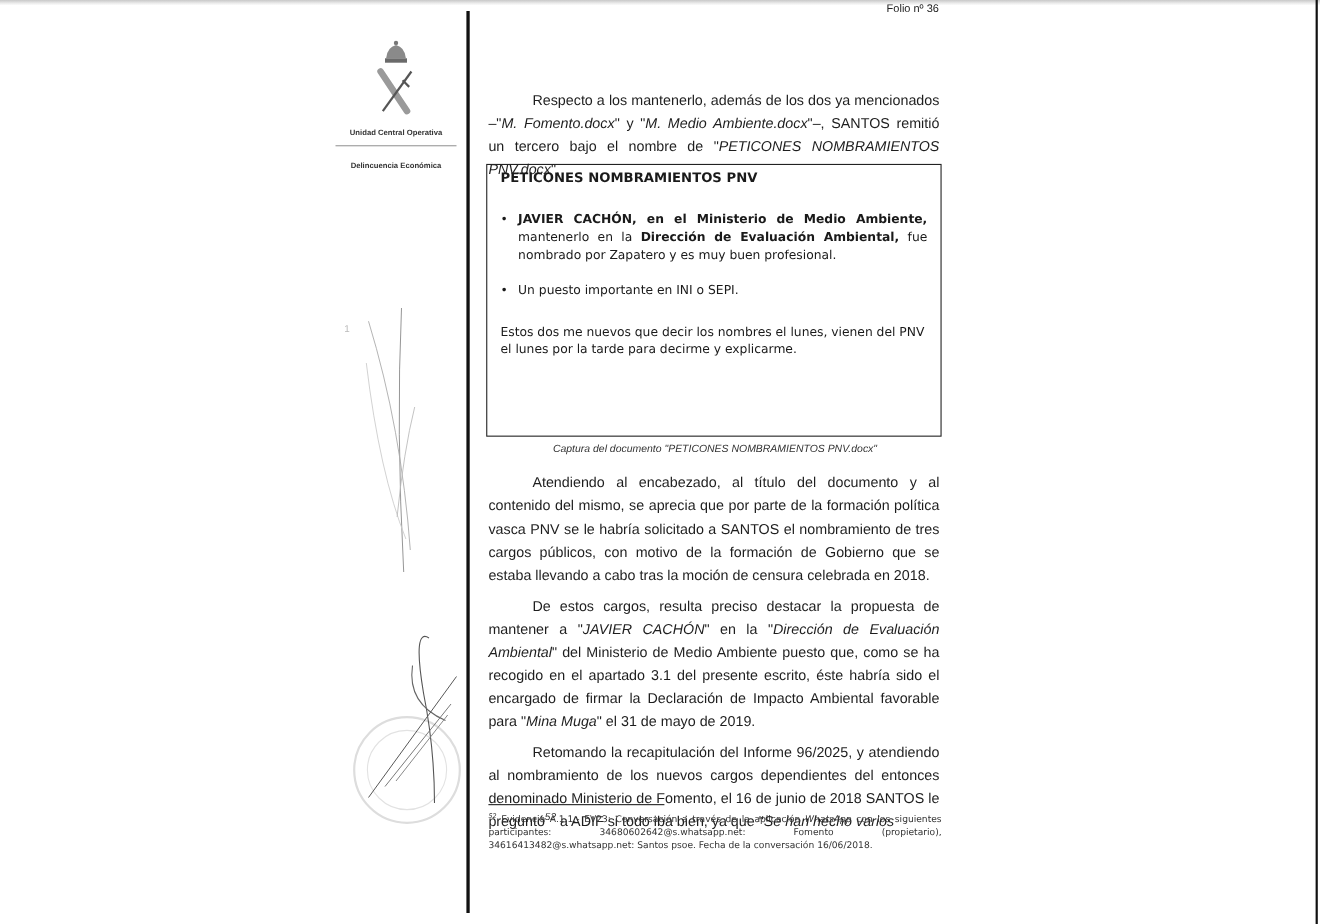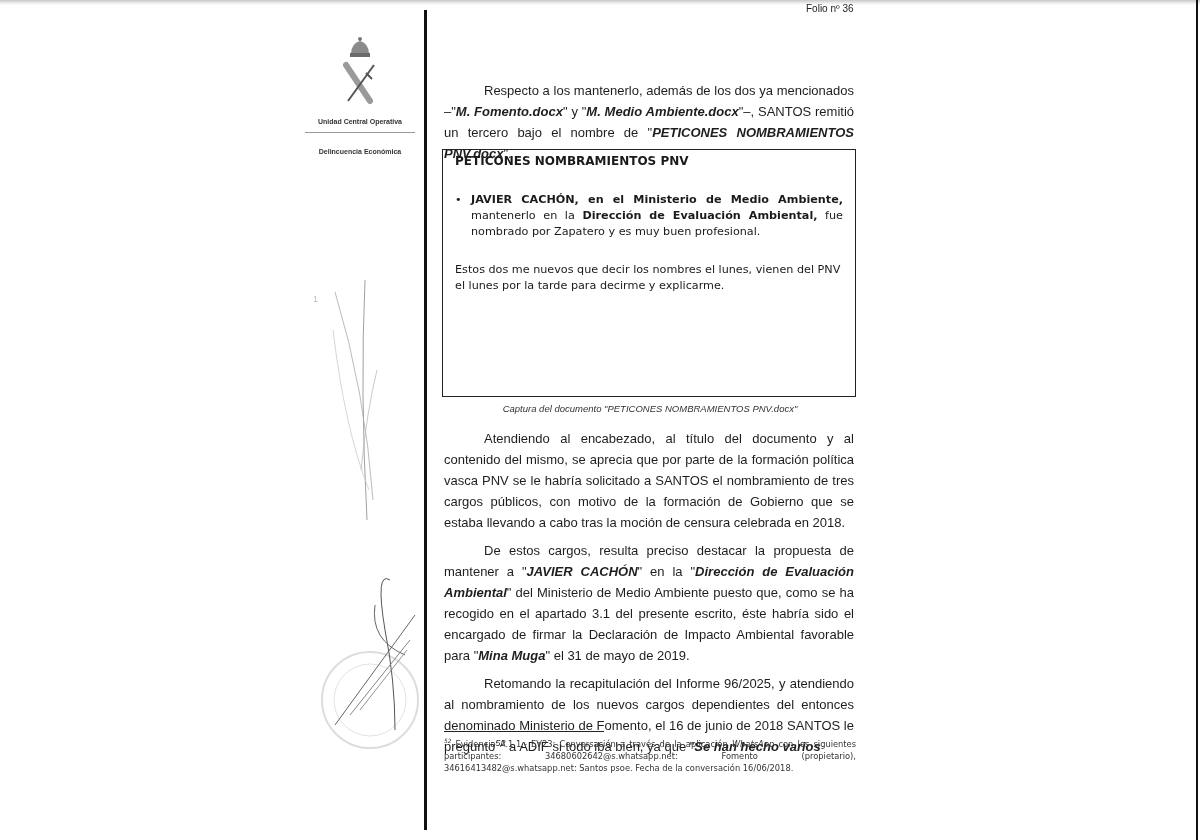--- a/index.html
+++ b/index.html
@@ -21,21 +21,21 @@
       font-size: 7px; font-weight: bold; color: #333; }
 
     .vline { position: absolute; left: 424px; top: 10px; width: 3px; height: 820px; background: #111; }
 
     .signature-top { position: absolute; left: 305px; top: 270px; width: 120px; height: 260px; }
     .signature-bottom { position: absolute; left: 315px; top: 560px; width: 110px; height: 200px; }
 
     .content { position: absolute; left: 444px; top: 80px; width: 410px;
       font-size: 13px; line-height: 21px; color: #1e1e1e; }
     .para { text-align: justify; text-indent: 40px; }
-    .para em { font-style: italic; font-weight: bold; }
+    .para em { font-style: italic; }
 
     .doc-box { position: absolute; left: 442px; top: 149px; width: 414px; height: 248px;
       border: 1.5px solid #222; padding: 3px 12px;
       font-family: "DejaVu Sans", sans-serif; font-size: 11.2px; line-height: 16px; color: #1a1a1a; }
     .box-title { font-weight: bold; font-size: 12px; }
     .box-list { list-style: none; margin-top: 23px; }
     .box-list li { position: relative; padding-left: 16px; margin-bottom: 16px; text-align: justify; }
     .box-list li::before { content: "•"; position: absolute; left: 0; top: 0; }
     .box-note { margin-top: 22px; }
     b { font-weight: bold; }
@@ -94,20 +94,21 @@
 </svg>
 
 <div class="content">
   <p class="para"><span>Respecto a los mantenerlo, además de los dos ya mencionados –"</span><em>M. Fomento.docx</em><span>" y "</span><em>M. Medio Ambiente.docx</em><span>"–, SANTOS remitió un tercero bajo el nombre de "</span><em>PETICONES NOMBRAMIENTOS PNV.docx</em><span>".</span></p>
 </div>
 
 <div class="doc-box">
   <div class="box-title">PETICONES NOMBRAMIENTOS PNV</div>
   <ul class="box-list">
     <li><b>JAVIER CACHÓN, en el Ministerio de Medio Ambiente,</b><span> mantenerlo en la </span><b>Dirección de Evaluación Ambiental,</b><span> fue nombrado por Zapatero y es muy buen profesional.</span></li>
+    <li>Un puesto importante en INI o SEPI.</li>
   </ul>
   <div class="box-note">Estos dos me nuevos que decir los nombres el lunes, vienen del PNV el lunes por la tarde para decirme y explicarme.</div>
 </div>
 
 <div class="caption">Captura del documento "PETICONES NOMBRAMIENTOS PNV.docx"</div>
 
 <div class="content" style="top: 428px;">
   <p class="para">Atendiendo al encabezado, al título del documento y al contenido del mismo, se aprecia que por parte de la formación política vasca PNV se le habría solicitado a SANTOS el nombramiento de tres cargos públicos, con motivo de la formación de Gobierno que se estaba llevando a cabo tras la moción de censura celebrada en 2018.</p>
   <p class="para" style="margin-top: 7px;"><span>De estos cargos, resulta preciso destacar la propuesta de mantener a "</span><em>JAVIER CACHÓN</em><span>" en la "</span><em>Dirección de Evaluación Ambiental</em><span>" del Ministerio de Medio Ambiente puesto que, como se ha recogido en el apartado 3.1 del presente escrito, éste habría sido el encargado de firmar la Declaración de Impacto Ambiental favorable para "</span><em>Mina Muga</em><span>" el 31 de mayo de 2019.</span></p>
   <p class="para" style="margin-top: 7px;"><span>Retomando la recapitulación del Informe 96/2025, y atendiendo al nombramiento de los nuevos cargos dependientes del entonces denominado Ministerio de Fomento, el 16 de junio de 2018 SANTOS le preguntó</span><sup>52</sup><span> a ADIF si todo iba bien, ya que "</span><em>Se han hecho varios</em></p>

